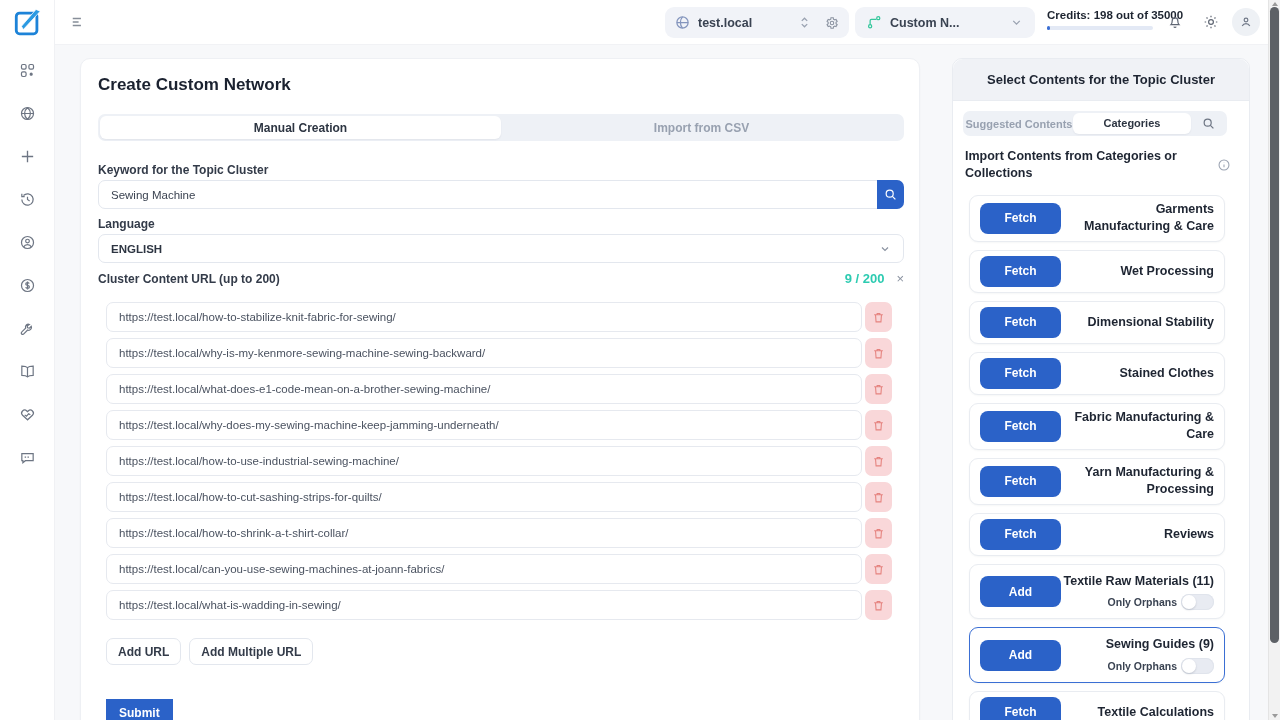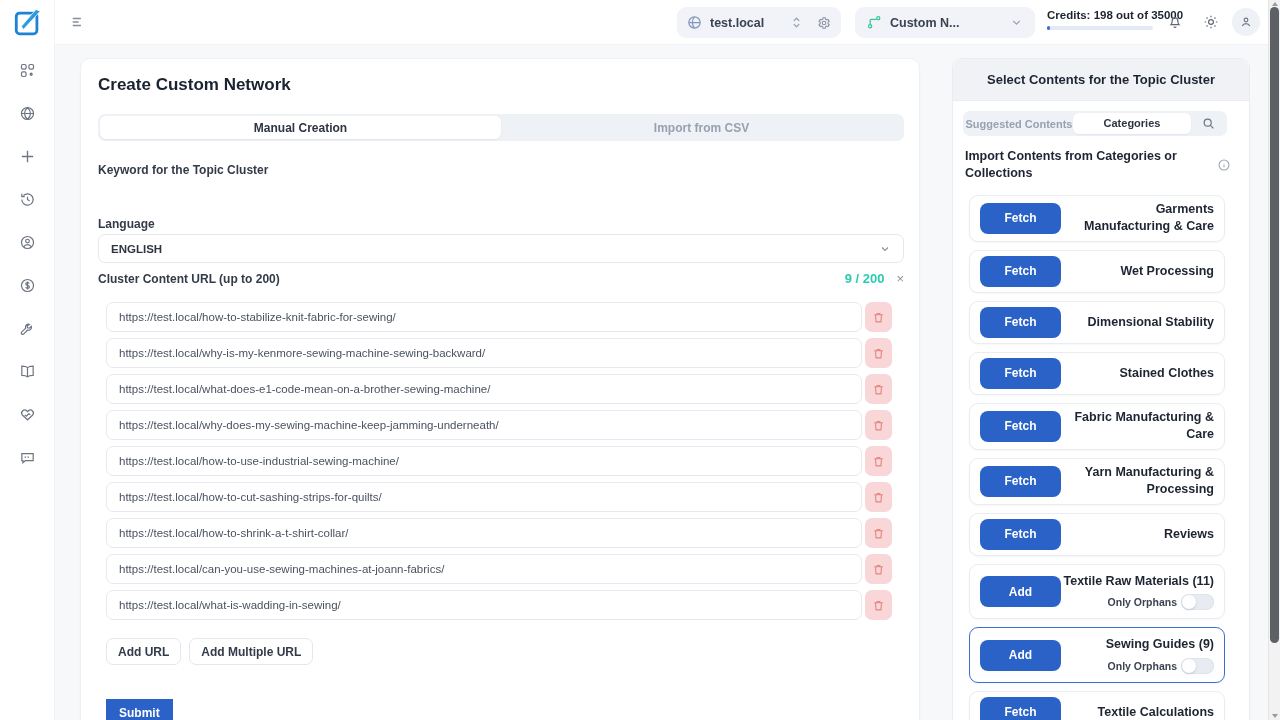--- a/index.html
+++ b/index.html
@@ -10,21 +10,21 @@
   .sidebar { position:absolute; left:0; top:0; width:55px; height:720px; background:#fff; border-right:1px solid #f0f1f4; z-index:5; }
   .logo { position:absolute; left:13px; top:8px; width:30px; height:30px; }
   .side-nav { position:absolute; top:62px; left:0; width:55px; display:flex; flex-direction:column; align-items:center; gap:26px; }
   .side-ic { width:17px; height:17px; color:#6d7583; cursor:pointer; }
   .side-ic svg { width:100%; height:100%; }
 
   
   .topbar { position:absolute; left:55px; top:0; right:0; height:45px; background:#fff; border-bottom:1px solid #f1f2f5; z-index:4; display:flex; align-items:center; }
   .hamburger { position:absolute; left:16px; top:15px; width:14px; height:13px; color:#878e99; cursor:pointer; }
   .pill { position:absolute; height:31px; background:#f1f3f8; border-radius:9px; display:flex; align-items:center; font-size:12.5px; font-weight:700; color:#3a4352; }
-  .pill-site { left:610px; top:7px; width:164px; padding:0 10px;margin-left:12px; }
+  .pill-site { left:610px; top:7px; width:184px; padding:0 10px; }
   .pill-net  { left:800px; top:7px; width:180px; padding:0 12px; }
   .pill .grow { flex:1; }
   .favicon { width:15px; height:15px; margin-right:8px; color:#8495bd; }
   .neticon { width:15px; height:15px; margin-right:8px; color:#35c79c; }
   .mini-ic { width:13px; height:13px; color:#9aa2b1; }
   .gear-gap { margin-left:14px; width:14px; height:14px; color:#8a92a0; cursor:pointer; }
   .credits { position:absolute; left:992px; top:9px; width:112px; }
   .credits-label { font-size:11.5px; font-weight:700; color:#1d2430; white-space:nowrap; }
   .credits-bar { margin-top:5px; width:106px; height:4px; border-radius:2px; background:#e3e9f5; position:relative; }
   .credits-fill { position:absolute; left:0; top:0; height:4px; width:3px; border-radius:2px; background:#3b6fd4; }
@@ -207,20 +207,29 @@
 
   <div class="main-card">
     <div class="main-title">Create Custom Network</div>
 
     <div class="tabbar">
       <div class="tab active">Manual Creation</div>
       <div class="tab">Import from CSV</div>
     </div>
 
     <div class="fld-label" style="top:104px;">Keyword for the Topic Cluster</div>
+    <div class="kw-wrap">
+      <input class="kw-input" value="Sewing Machine" style="">
+      <button class="kw-search">
+          <svg viewBox="0 0 24 24" fill="none" stroke="currentColor" stroke-width="2.2">
+            <circle cx="10.5" cy="10.5" r="6.5"></circle>
+            <path d="M15.5 15.5 21 21"></path>
+          </svg>
+        </button>
+    </div>
 
     <div class="fld-label" style="top:158px;">Language</div>
     <div class="select">
       <span>ENGLISH</span>
       <span class="grow"></span>
       <svg viewBox="0 0 24 24" fill="none" stroke="currentColor" stroke-width="2.4">
           <path d="M6 9l6 6 6-6"></path>
         </svg>
     </div>
 

